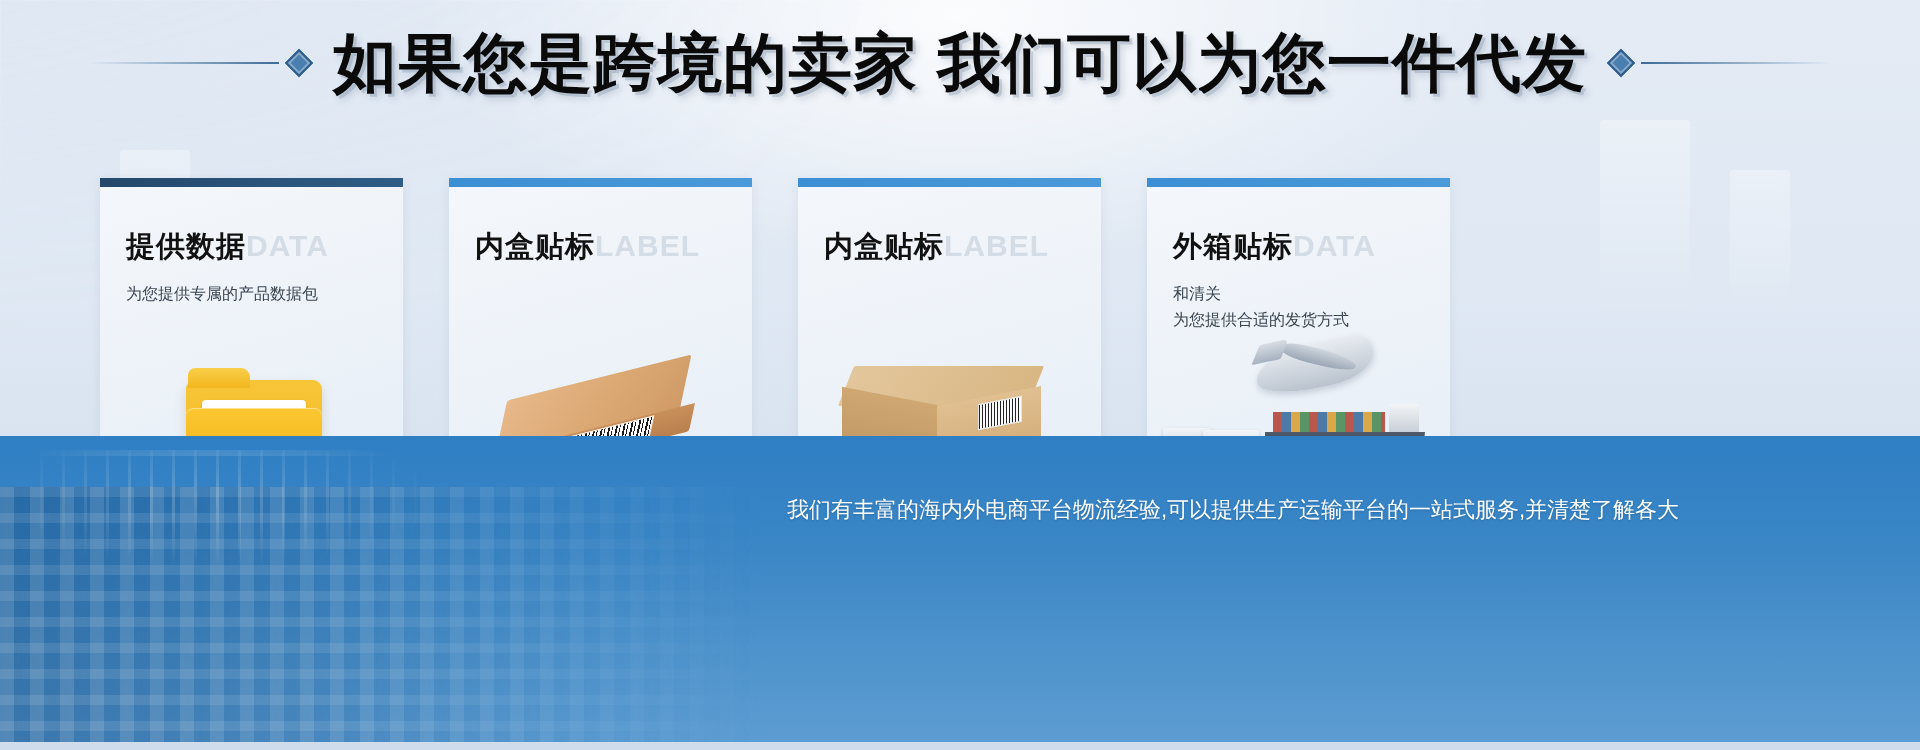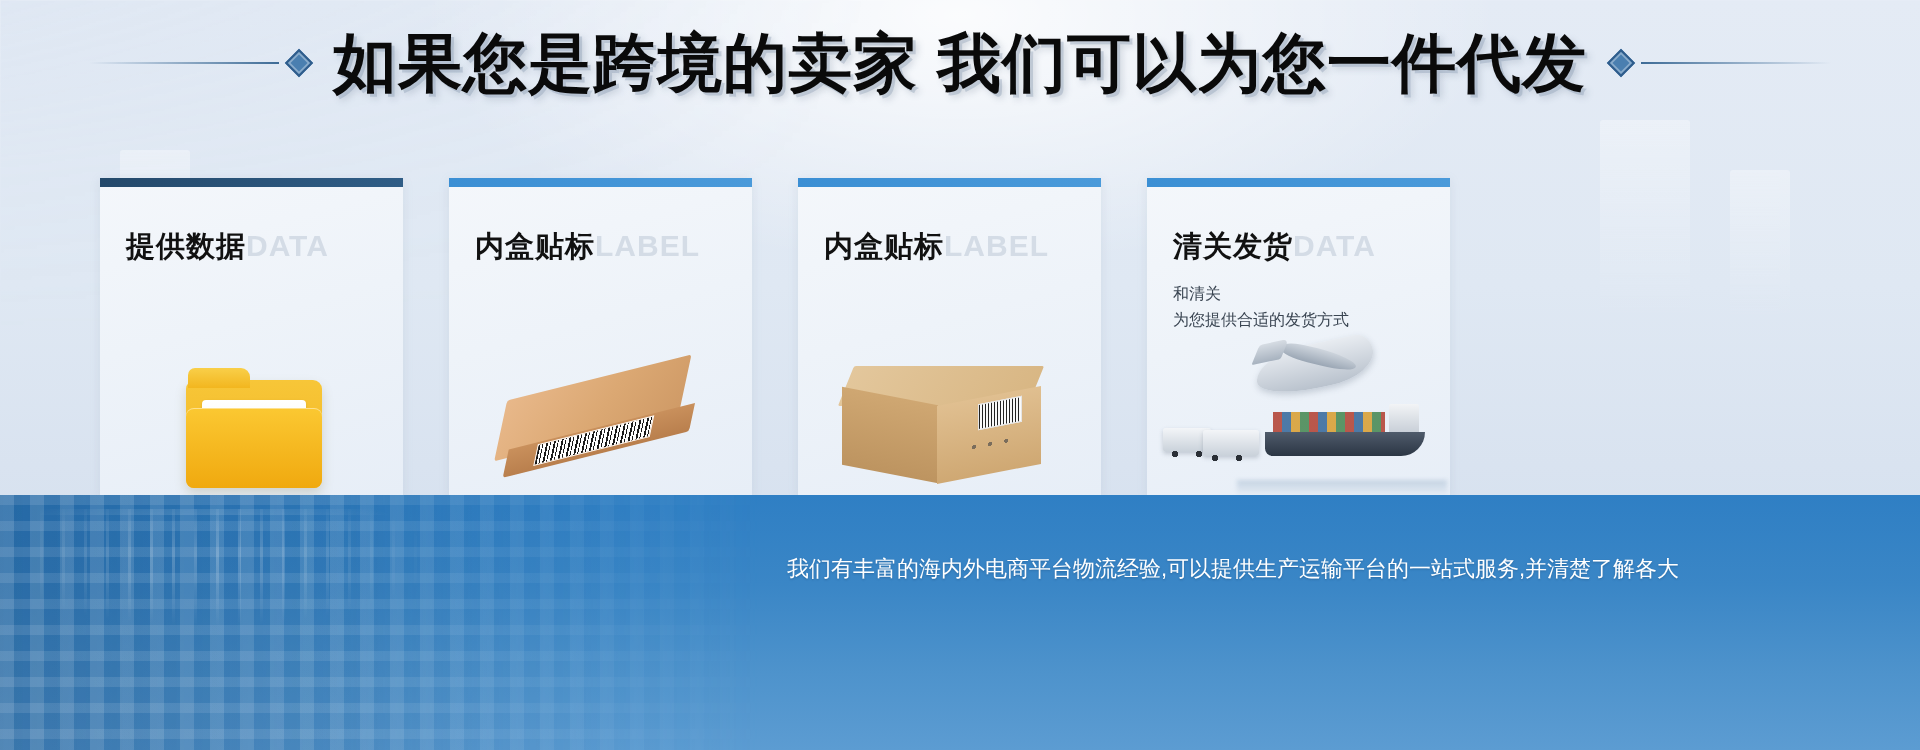--- a/index.html
+++ b/index.html
@@ -210,21 +210,21 @@
                radial-gradient(circle at 32px 3px,#2a2f36 0 3px,transparent 3px);
   }
   .water {
     position:absolute; left:90px; bottom:-2px; width:210px; height:16px;
     background:linear-gradient(180deg, rgba(150,175,200,.45), rgba(150,175,200,0));
     filter:blur(2px);
   }
 
   
   .banner {
-    position:absolute; left:0; bottom:0; width:1920px; height:255px;
+    position:absolute; left:0; bottom:8px; width:1920px; height:306px;
     background:linear-gradient(180deg,#2f7fc4 0%, #3a86c6 35%, #4e93cc 70%, #5c9cd2 100%);
     overflow:hidden;
   }
   .banner .containers {
     position:absolute; left:0; bottom:0; width:760px; height:255px;
     background:
       repeating-linear-gradient(90deg, rgba(255,255,255,.13) 0 14px, rgba(255,255,255,0) 14px 30px),
       repeating-linear-gradient(180deg, rgba(255,255,255,.10) 0 10px, rgba(255,255,255,0) 10px 26px),
       linear-gradient(90deg, rgba(28,86,140,.55) 0%, rgba(52,130,190,.10) 100%);
     -webkit-mask-image: linear-gradient(90deg, rgba(0,0,0,1) 0%, rgba(0,0,0,.85) 45%, rgba(0,0,0,0) 100%);
@@ -269,20 +269,21 @@
 
   <div class="cards">
 
     <div class="card">
       <div class="card-bar" style="background:linear-gradient(90deg,#24496b,#2f5d86)"></div>
       <div class="card-body">
         <div class="card-head">
           <span class="card-cn">提供数据</span>
           <span class="card-en">DATA</span>
         </div>
+        <div class="card-desc">为您提供专属的产品数据包</div>
       </div>
       <div class="art">
         <div class="folder">
           <div class="back"></div>
             <div class="tab"></div>
             <div class="paper"></div>
             <div class="front"></div>
         </div>
       </div>
     </div>
@@ -320,21 +321,21 @@
           <div class="label"></div>
             <div class="marks"></div>
         </div>
       </div>
     </div>
 
     <div class="card">
       <div class="card-bar" style="background:linear-gradient(90deg,#3b8fd4,#4a9ada)"></div>
       <div class="card-body">
         <div class="card-head">
-          <span class="card-cn">清关发货</span>
+          <span class="card-cn">外箱贴标</span>
           <span class="card-en">DATA</span>
         </div>
         <div class="card-desc">
           <div>和清关</div>
           <div>为您提供合适的发货方式</div>
         </div>
       </div>
       <div class="art">
         <div class="logistics">
           <div class="plane"></div>

